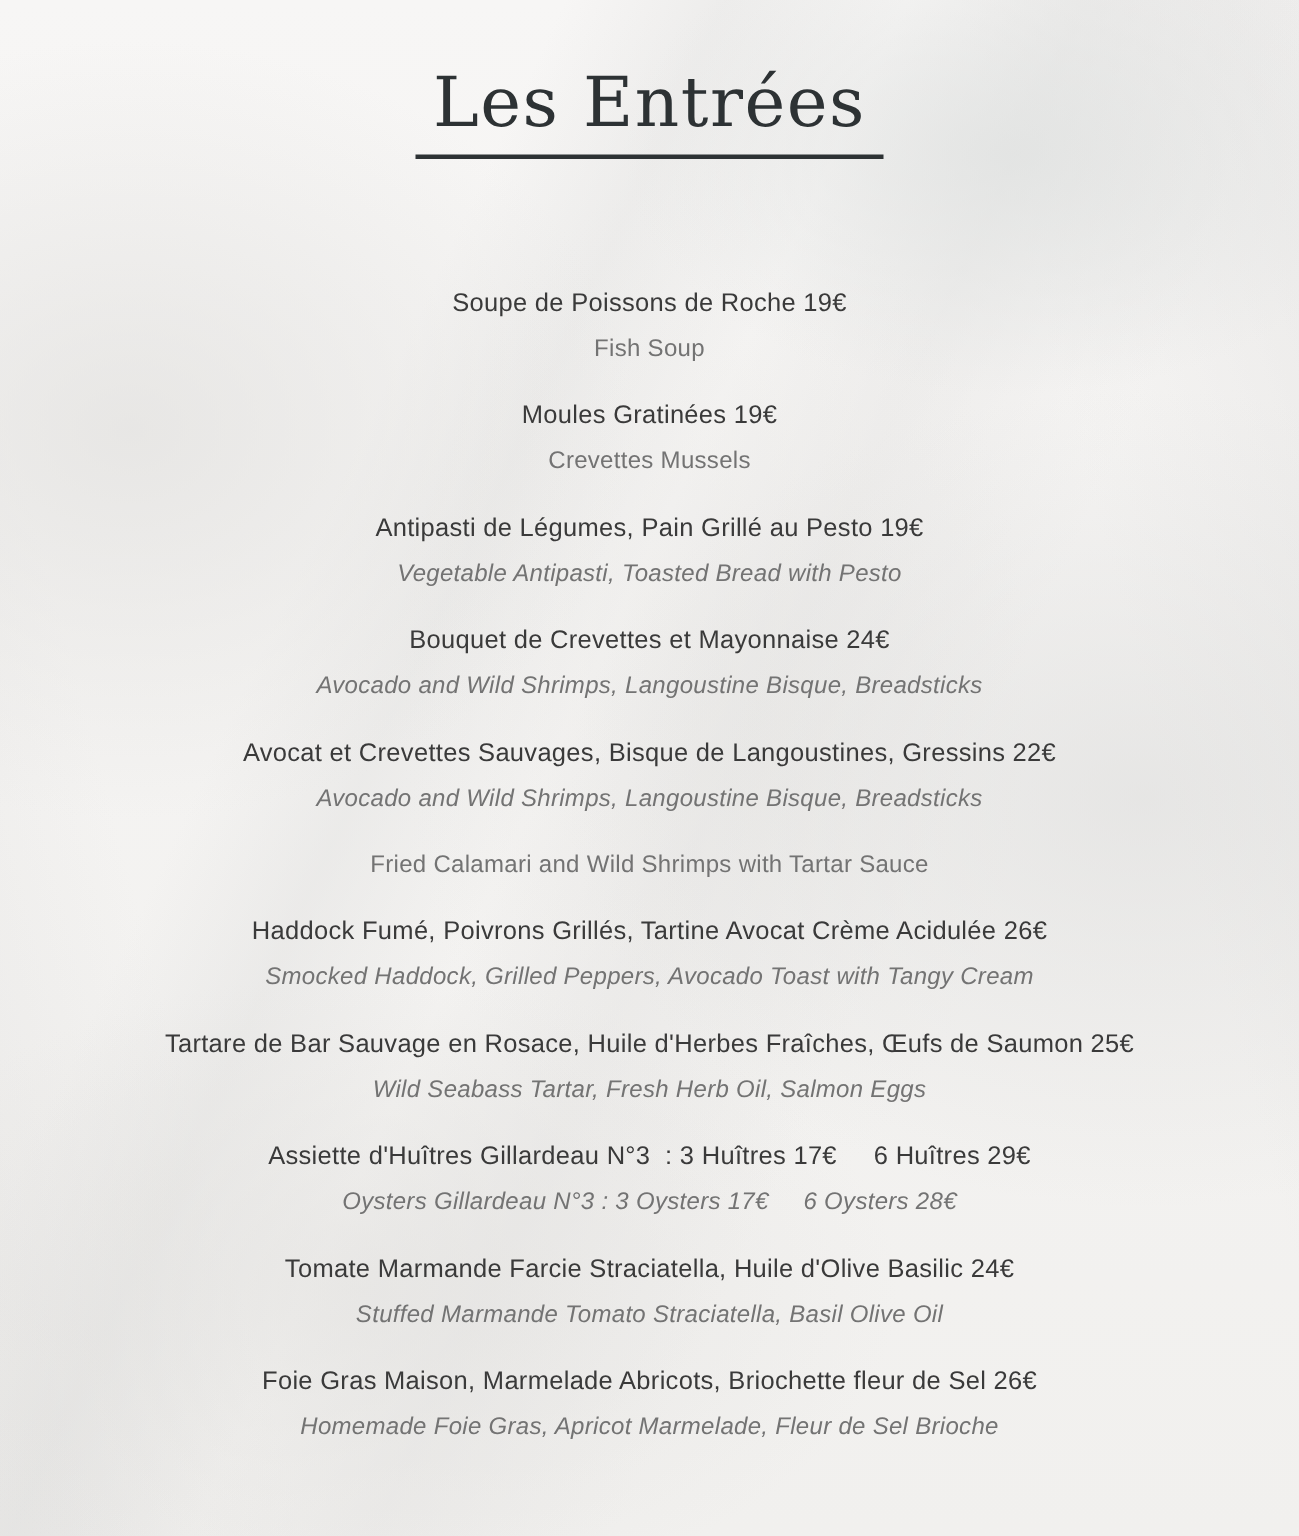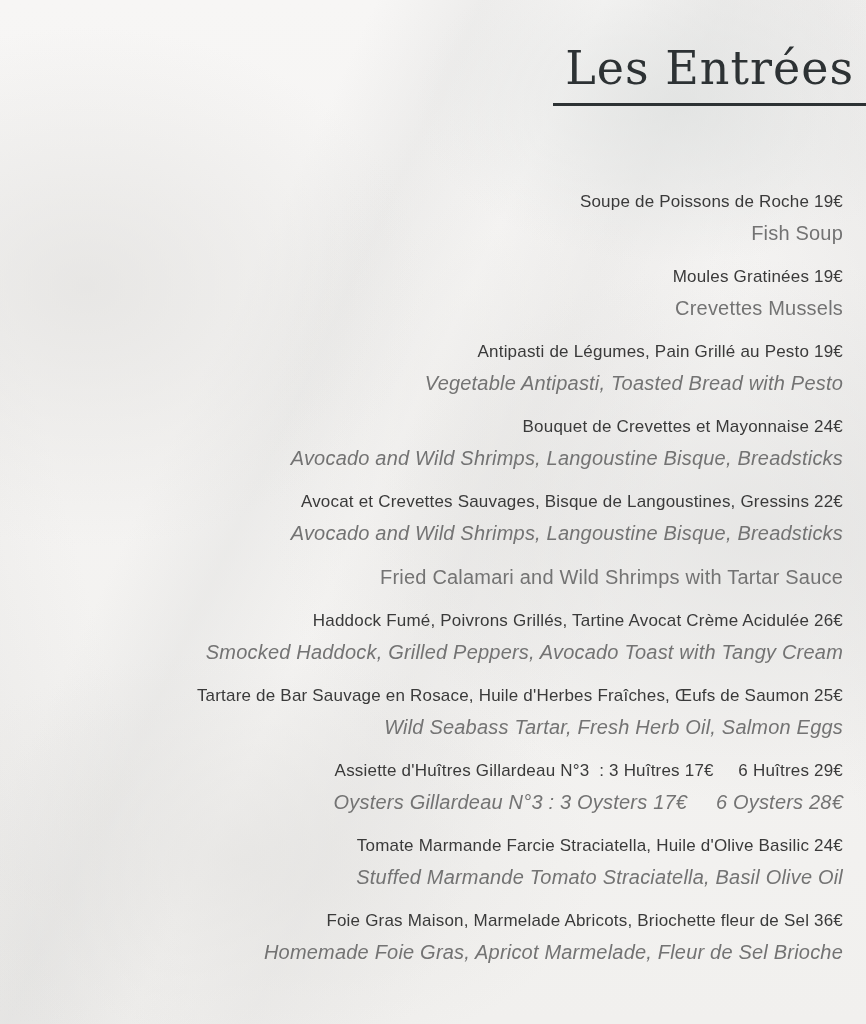--- a/index.html
+++ b/index.html
@@ -21,21 +21,21 @@
       radial-gradient(ellipse 300px 500px at 55% 45%, rgba(232,231,229,0.5), transparent 70%),
       linear-gradient(115deg, transparent 28%, rgba(217,217,216,0.32) 36%, transparent 45%, rgba(227,226,225,0.4) 54%, transparent 66%),
       linear-gradient(75deg, rgba(221,220,219,0.3) 4%, transparent 18%, transparent 80%, rgba(222,221,220,0.35) 96%),
       linear-gradient(#f7f6f5, #f1f0ee);
   }
   .page {
     width: 100%;
     height: 100%;
     box-sizing: border-box;
     padding-top: 40px;
-    text-align: right;
+    text-align: center;
   }
   .title {
     display: inline-block;
     margin: 0;
     font-family: "DejaVu Serif", "Liberation Serif", serif;
     font-weight: 400;
     font-size: 46px;
     line-height: 56px;
     letter-spacing: 1px;
     color: var(--title-color, #2d3234);
@@ -52,21 +52,21 @@
   .item-name {
     font-size: 17px;
     line-height: 20px;
     font-weight: 400;
     letter-spacing: 0.2px;
     color: var(--name-color, #3a3a3a);
     white-space: pre-wrap;
   }
   .item-translation {
     margin-top: 11px;
-    font-size: 20px;
+    font-size: 16px;
     line-height: 20px;
     font-weight: 400;
     font-style: italic;
     letter-spacing: 0.2px;
     color: var(--translation-color, #737373);
     white-space: pre-wrap;
   }
   .item-translation.upright {
     font-style: normal;
   }
@@ -120,17 +120,17 @@
     <div class="item-name">Assiette d'Huîtres Gillardeau N°3  : 3 Huîtres 17€     6 Huîtres 29€</div>
     <div class="item-translation">Oysters Gillardeau N°3 : 3 Oysters 17€     6 Oysters 28€</div>
   </div>
 
   <div class="item">
     <div class="item-name">Tomate Marmande Farcie Straciatella, Huile d'Olive Basilic 24€</div>
     <div class="item-translation">Stuffed Marmande Tomato Straciatella, Basil Olive Oil</div>
   </div>
 
   <div class="item">
-    <div class="item-name">Foie Gras Maison, Marmelade Abricots, Briochette fleur de Sel 36€</div>
+    <div class="item-name">Foie Gras Maison, Marmelade Abricots, Briochette fleur de Sel 26€</div>
     <div class="item-translation">Homemade Foie Gras, Apricot Marmelade, Fleur de Sel Brioche</div>
   </div>
 </div>
 </div>
 
 </body></html>

